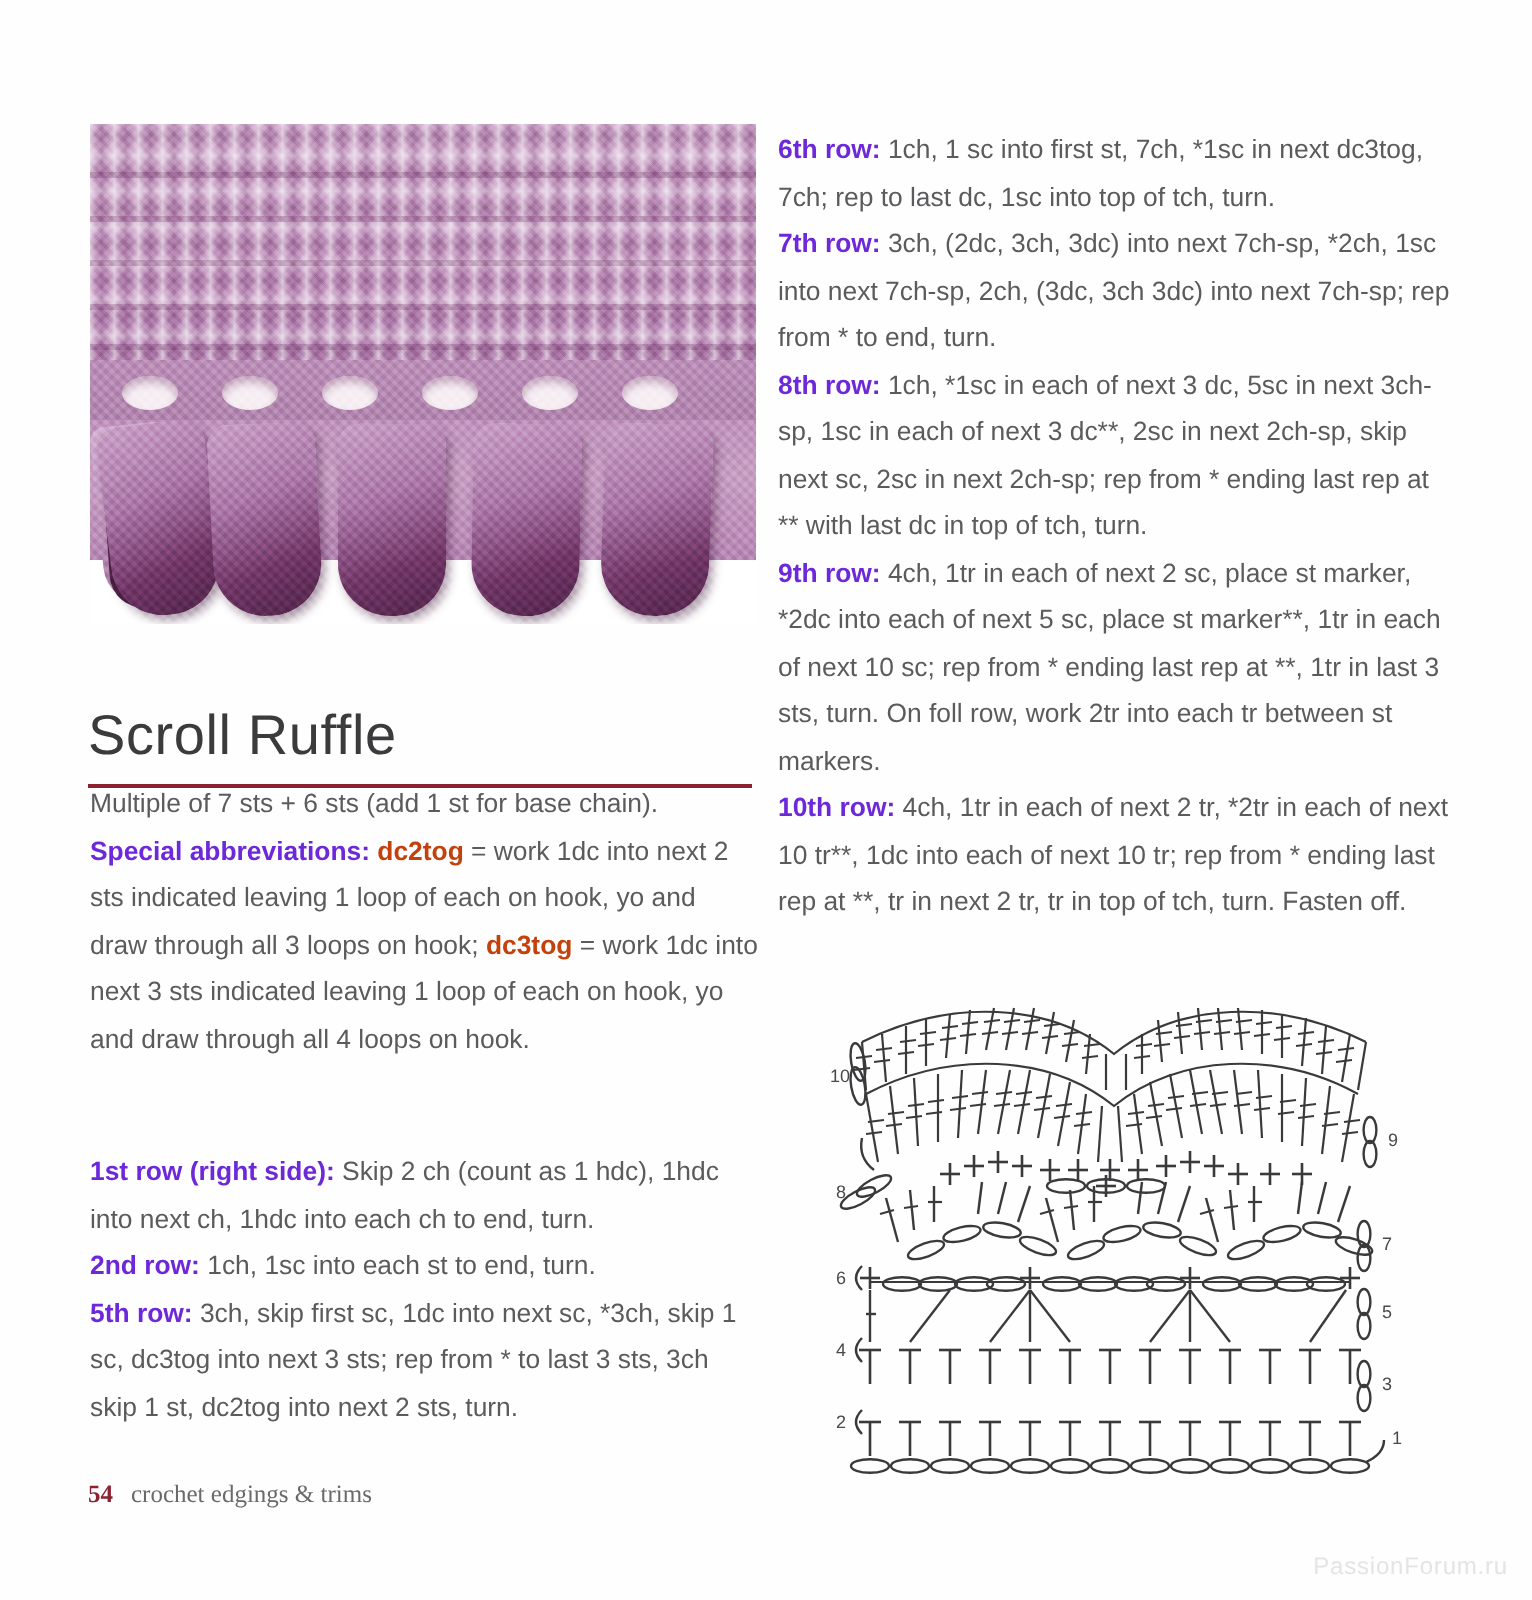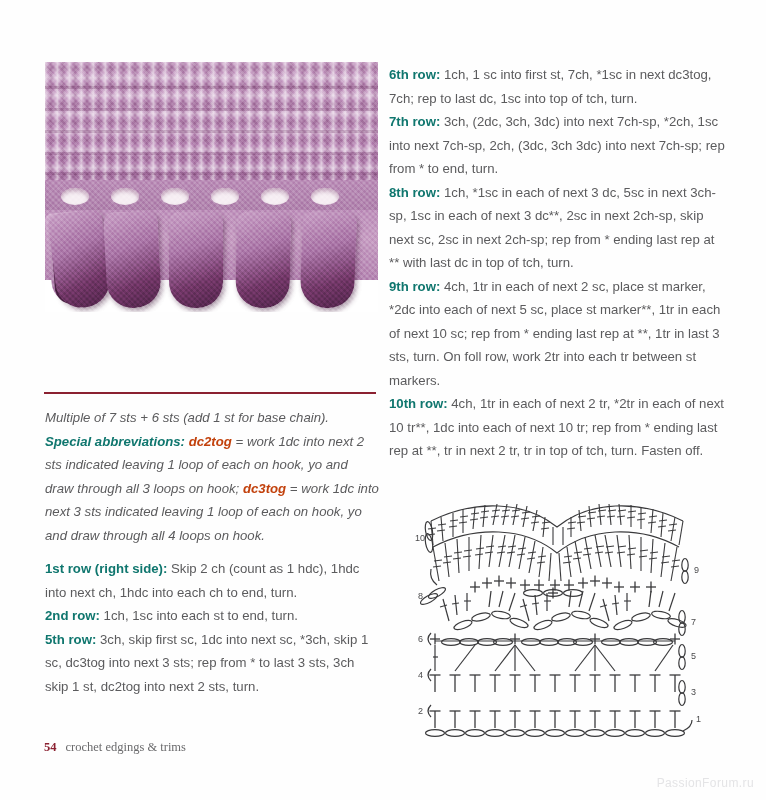--- a/index.html
+++ b/index.html
@@ -140,36 +140,35 @@
 
   
   .col {
     position: absolute;
     font-size: 13.2px;
     line-height: 23.5px;
     color: #5b5b5d;
   }
   .col-left {
     left: 45px;
-    top: 406px;
+    top: 390px;
     width: 335px;
-    font-style: italic;
   }
   .col-left-2 {
     left: 45px;
-    top: 557px;
+    top: 574px;
     width: 335px;
   }
   .col-right {
     left: 389px;
     top: 63px;
     width: 336px;
   }
   .para { margin: 0 0 0 0; }
-  .lbl { font-weight: bold; color: #0f766e; }
+  .lbl { font-weight: bold; color: #6d28d9; }
   .lbl-term { font-weight: bold; color: #c2410c; }
 
   
   .footer {
     position: absolute;
     left: 44px;
     top: 740px;
     font-family: "Liberation Serif", serif;
     font-size: 12.5px;
     color: #6a6a6c;
@@ -245,20 +244,21 @@
       <div class="scroll" style="left:192px;transform:rotate(1deg)"></div>
 
       <div class="scroll-lite" style="left:262px;transform:rotate(3deg)"></div>
       <div class="scroll-dark" style="left:272px;transform:rotate(7deg)"></div>
       <div class="scroll" style="left:258px;transform:rotate(2deg)"></div>
 
       <div class="texture-overlay"></div>
     </div>
   </div>
 
+  <div class="title">Scroll Ruffle</div>
   <div class="title-rule"></div>
 
   <div class="col col-left">
     <div class="para">Multiple of 7 sts + 6 sts (add 1 st for base chain).</div>
     <div class="para"><span class="lbl">Special abbreviations:</span><span class="lbl-term"> dc2tog</span><span> = work 1dc into next 2 sts indicated leaving 1 loop of each on hook, yo and draw through all 3 loops on hook; </span><span class="lbl-term">dc3tog</span><span> = work 1dc into next 3 sts indicated leaving 1 loop of each on hook, yo and draw through all 4 loops on hook.</span></div>
   </div>
 
   <div class="col col-left-2">
     <div class="para"><span class="lbl">1st row (right side):</span><span> Skip 2 ch (count as 1 hdc), 1hdc into next ch, 1hdc into each ch to end, turn.</span></div>
     <div class="para"><span class="lbl">2nd row:</span><span> 1ch, 1sc into each st to end, turn.</span></div>

